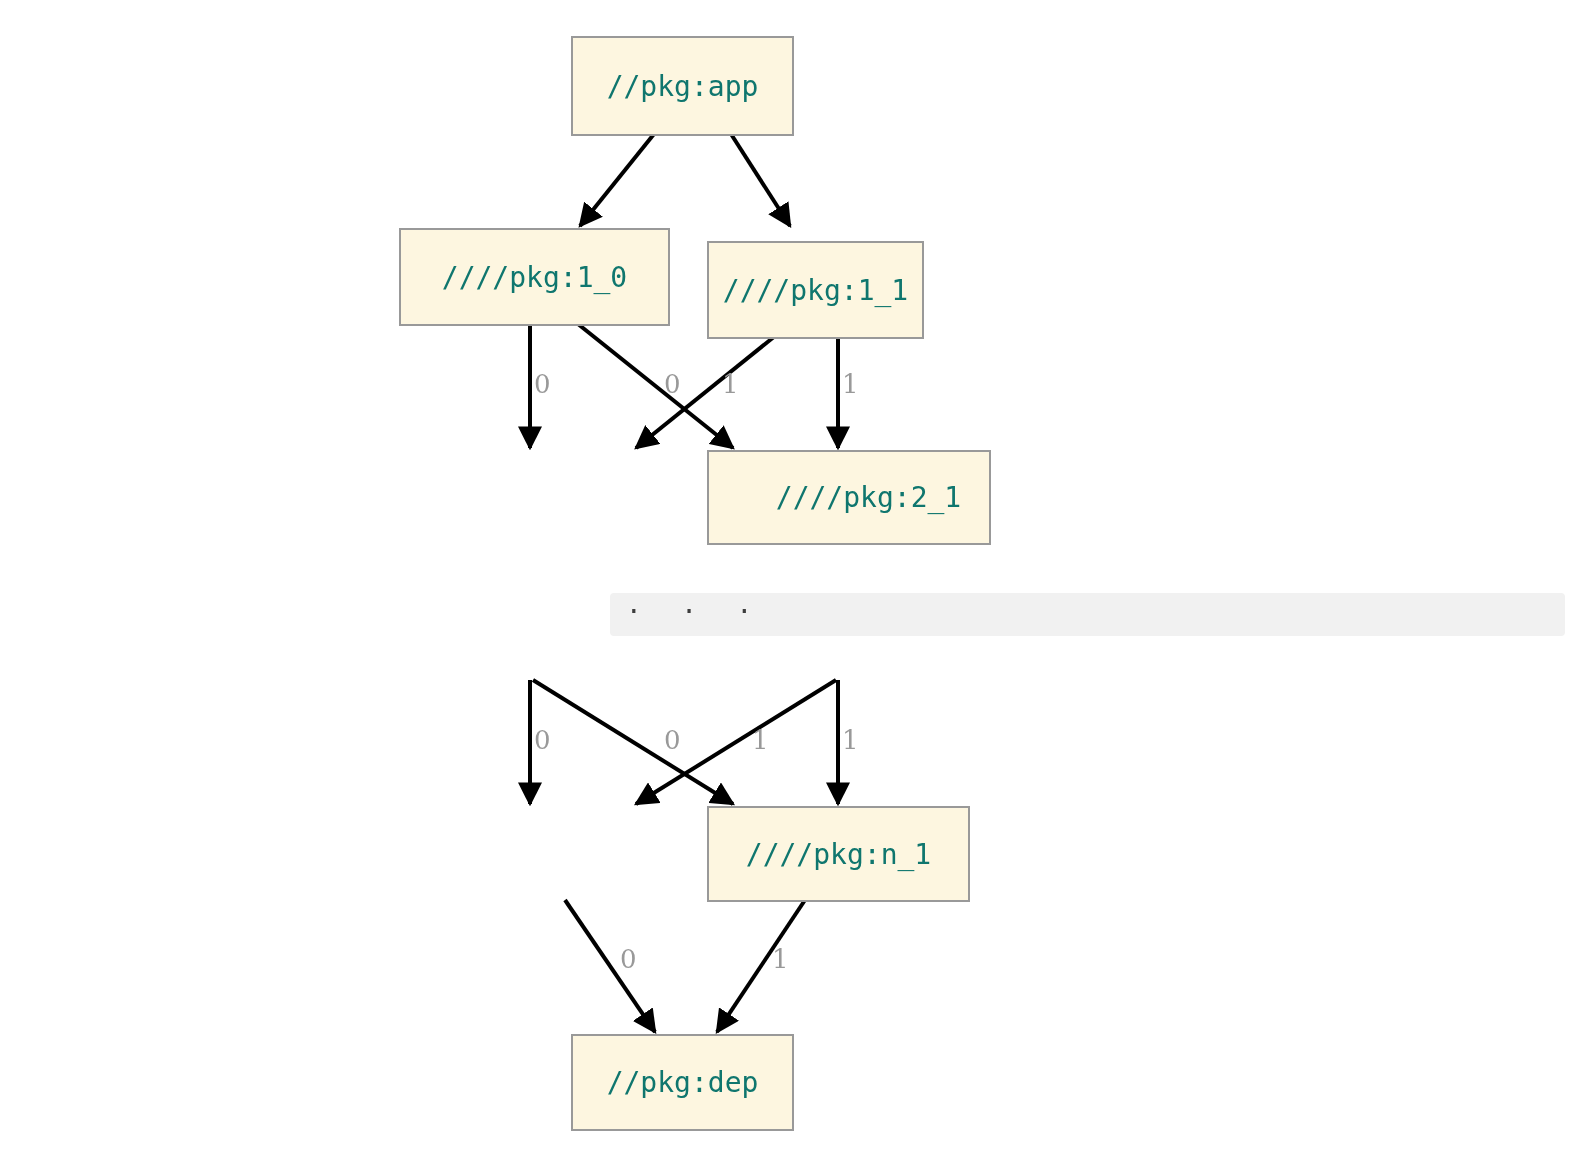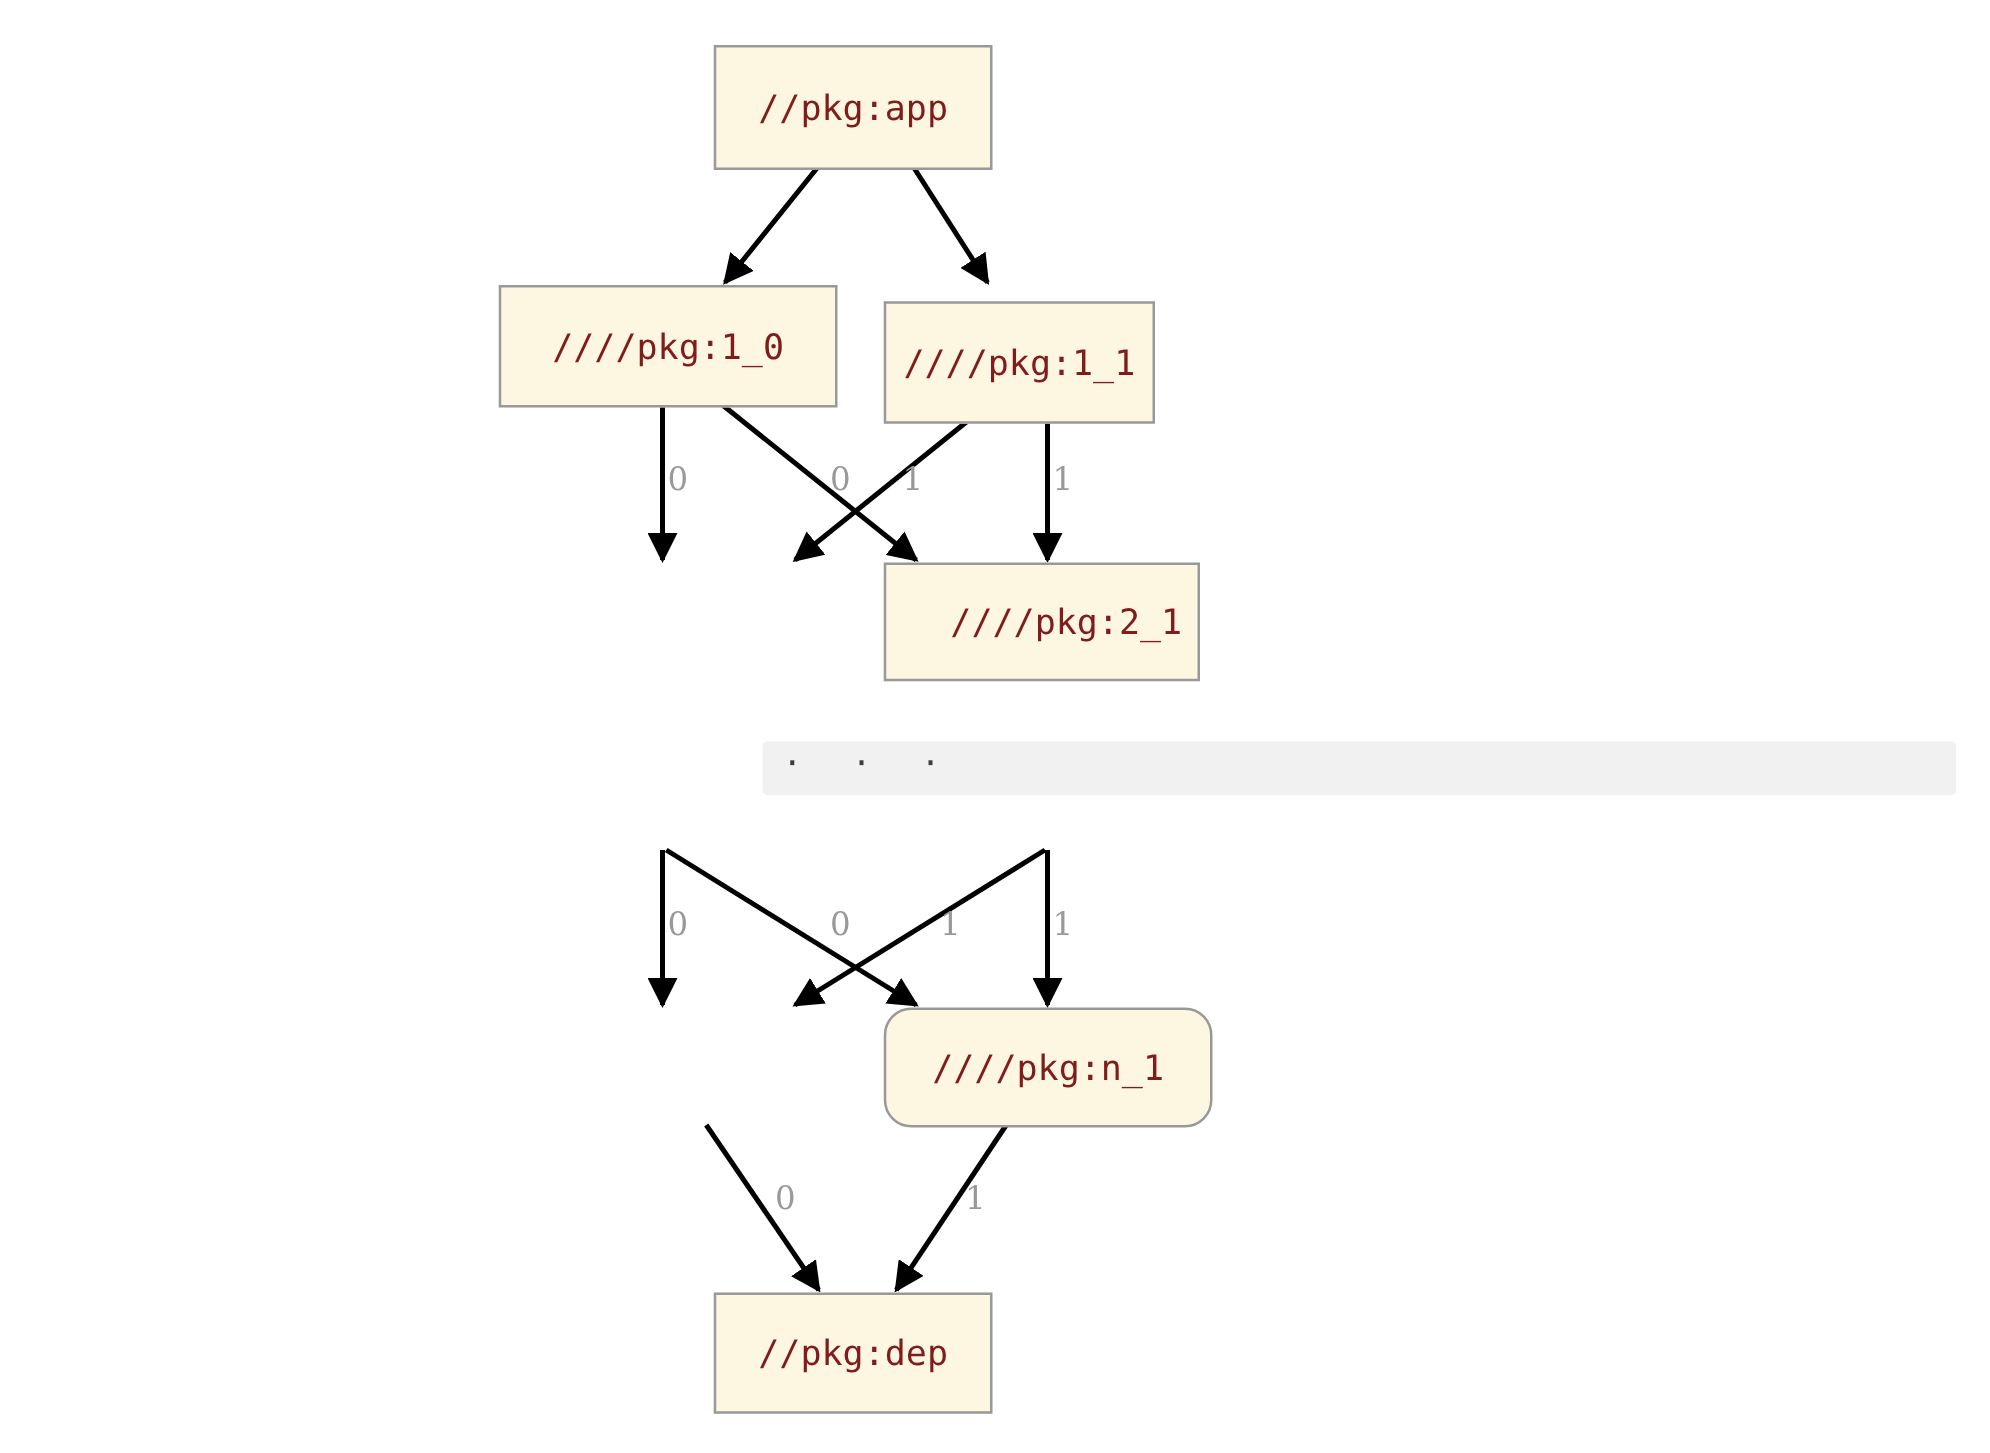--- a/index.html
+++ b/index.html
@@ -29,21 +29,21 @@
     box-sizing: border-box;
     background: #fdf6e0;
     border: 2px solid #999999;
     display: flex;
     align-items: center;
     justify-content: center;
   }
   .node-label {
     font-family: "DejaVu Sans Mono", monospace;
     font-size: 28px;
-    color: #7f1d1d;
+    color: #0f766e;
     letter-spacing: 0px;
     white-space: nowrap;
   }
   .ellipsis-band {
     position: absolute;
     box-sizing: border-box;
     background: #f1f1f1;
     border-radius: 4px;
     display: flex;
     align-items: flex-end;
@@ -108,26 +108,26 @@
 
   <div class="node-box" style="left:399px; top:228px; width:271px; height:98px;">
     <span class="node-label">////pkg:1_0</span>
   </div>
 
   <div class="node-box" style="left:707px; top:241px; width:217px; height:98px;">
     <span class="node-label">////pkg:1_1</span>
   </div>
 
 
-  <div class="node-box" style="left:707px; top:450px; width:253px; height:95px;padding-left:39px;">
+  <div class="node-box" style="left:707px; top:450px; width:284px; height:95px;padding-left:39px;">
     <span class="node-label">////pkg:2_1</span>
   </div>
 
 
-  <div class="node-box" style="left:707px; top:806px; width:263px; height:96px;border-radius:22px;">
+  <div class="node-box" style="left:707px; top:806px; width:263px; height:96px;">
     <span class="node-label">////pkg:n_1</span>
   </div>
 
   <div class="node-box" style="left:571px; top:1034px; width:223px; height:97px;">
     <span class="node-label">//pkg:dep</span>
   </div>
 
   <div class="edge-label" style="left:534px; top:369px;">0</div>
   <div class="edge-label" style="left:664px; top:369px;">0</div>
   <div class="edge-label" style="left:722px; top:369px;">1</div>

